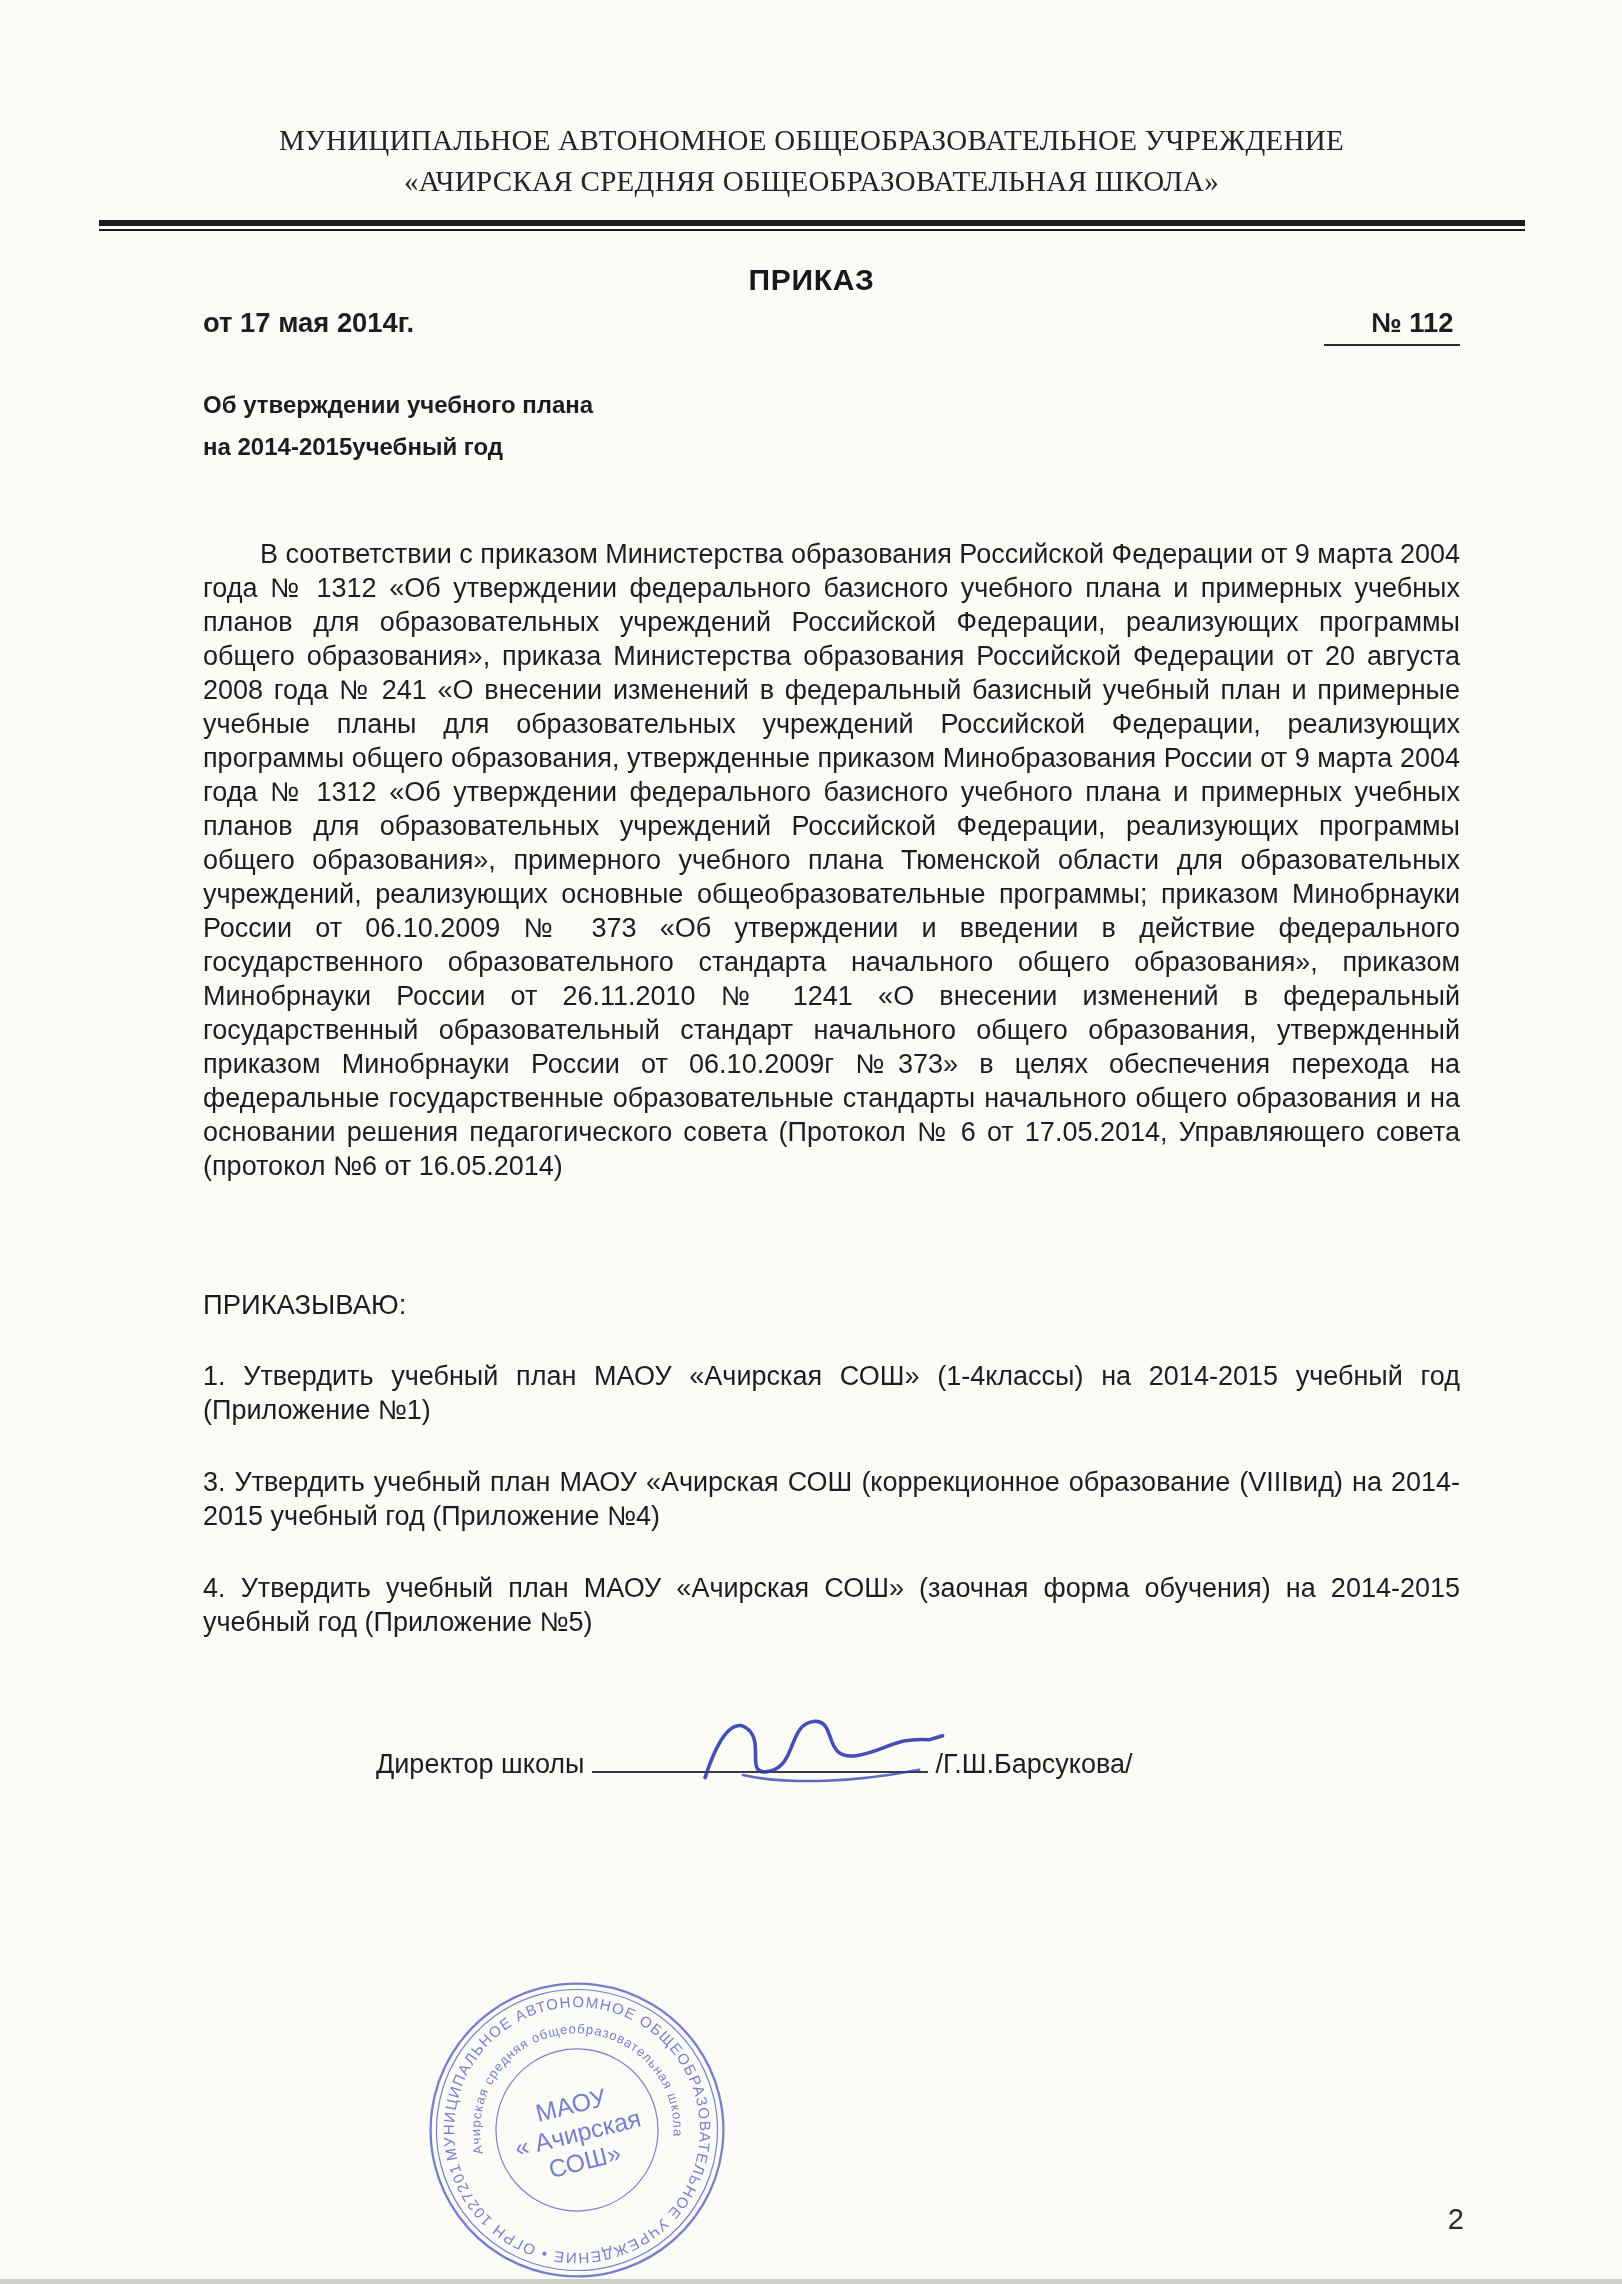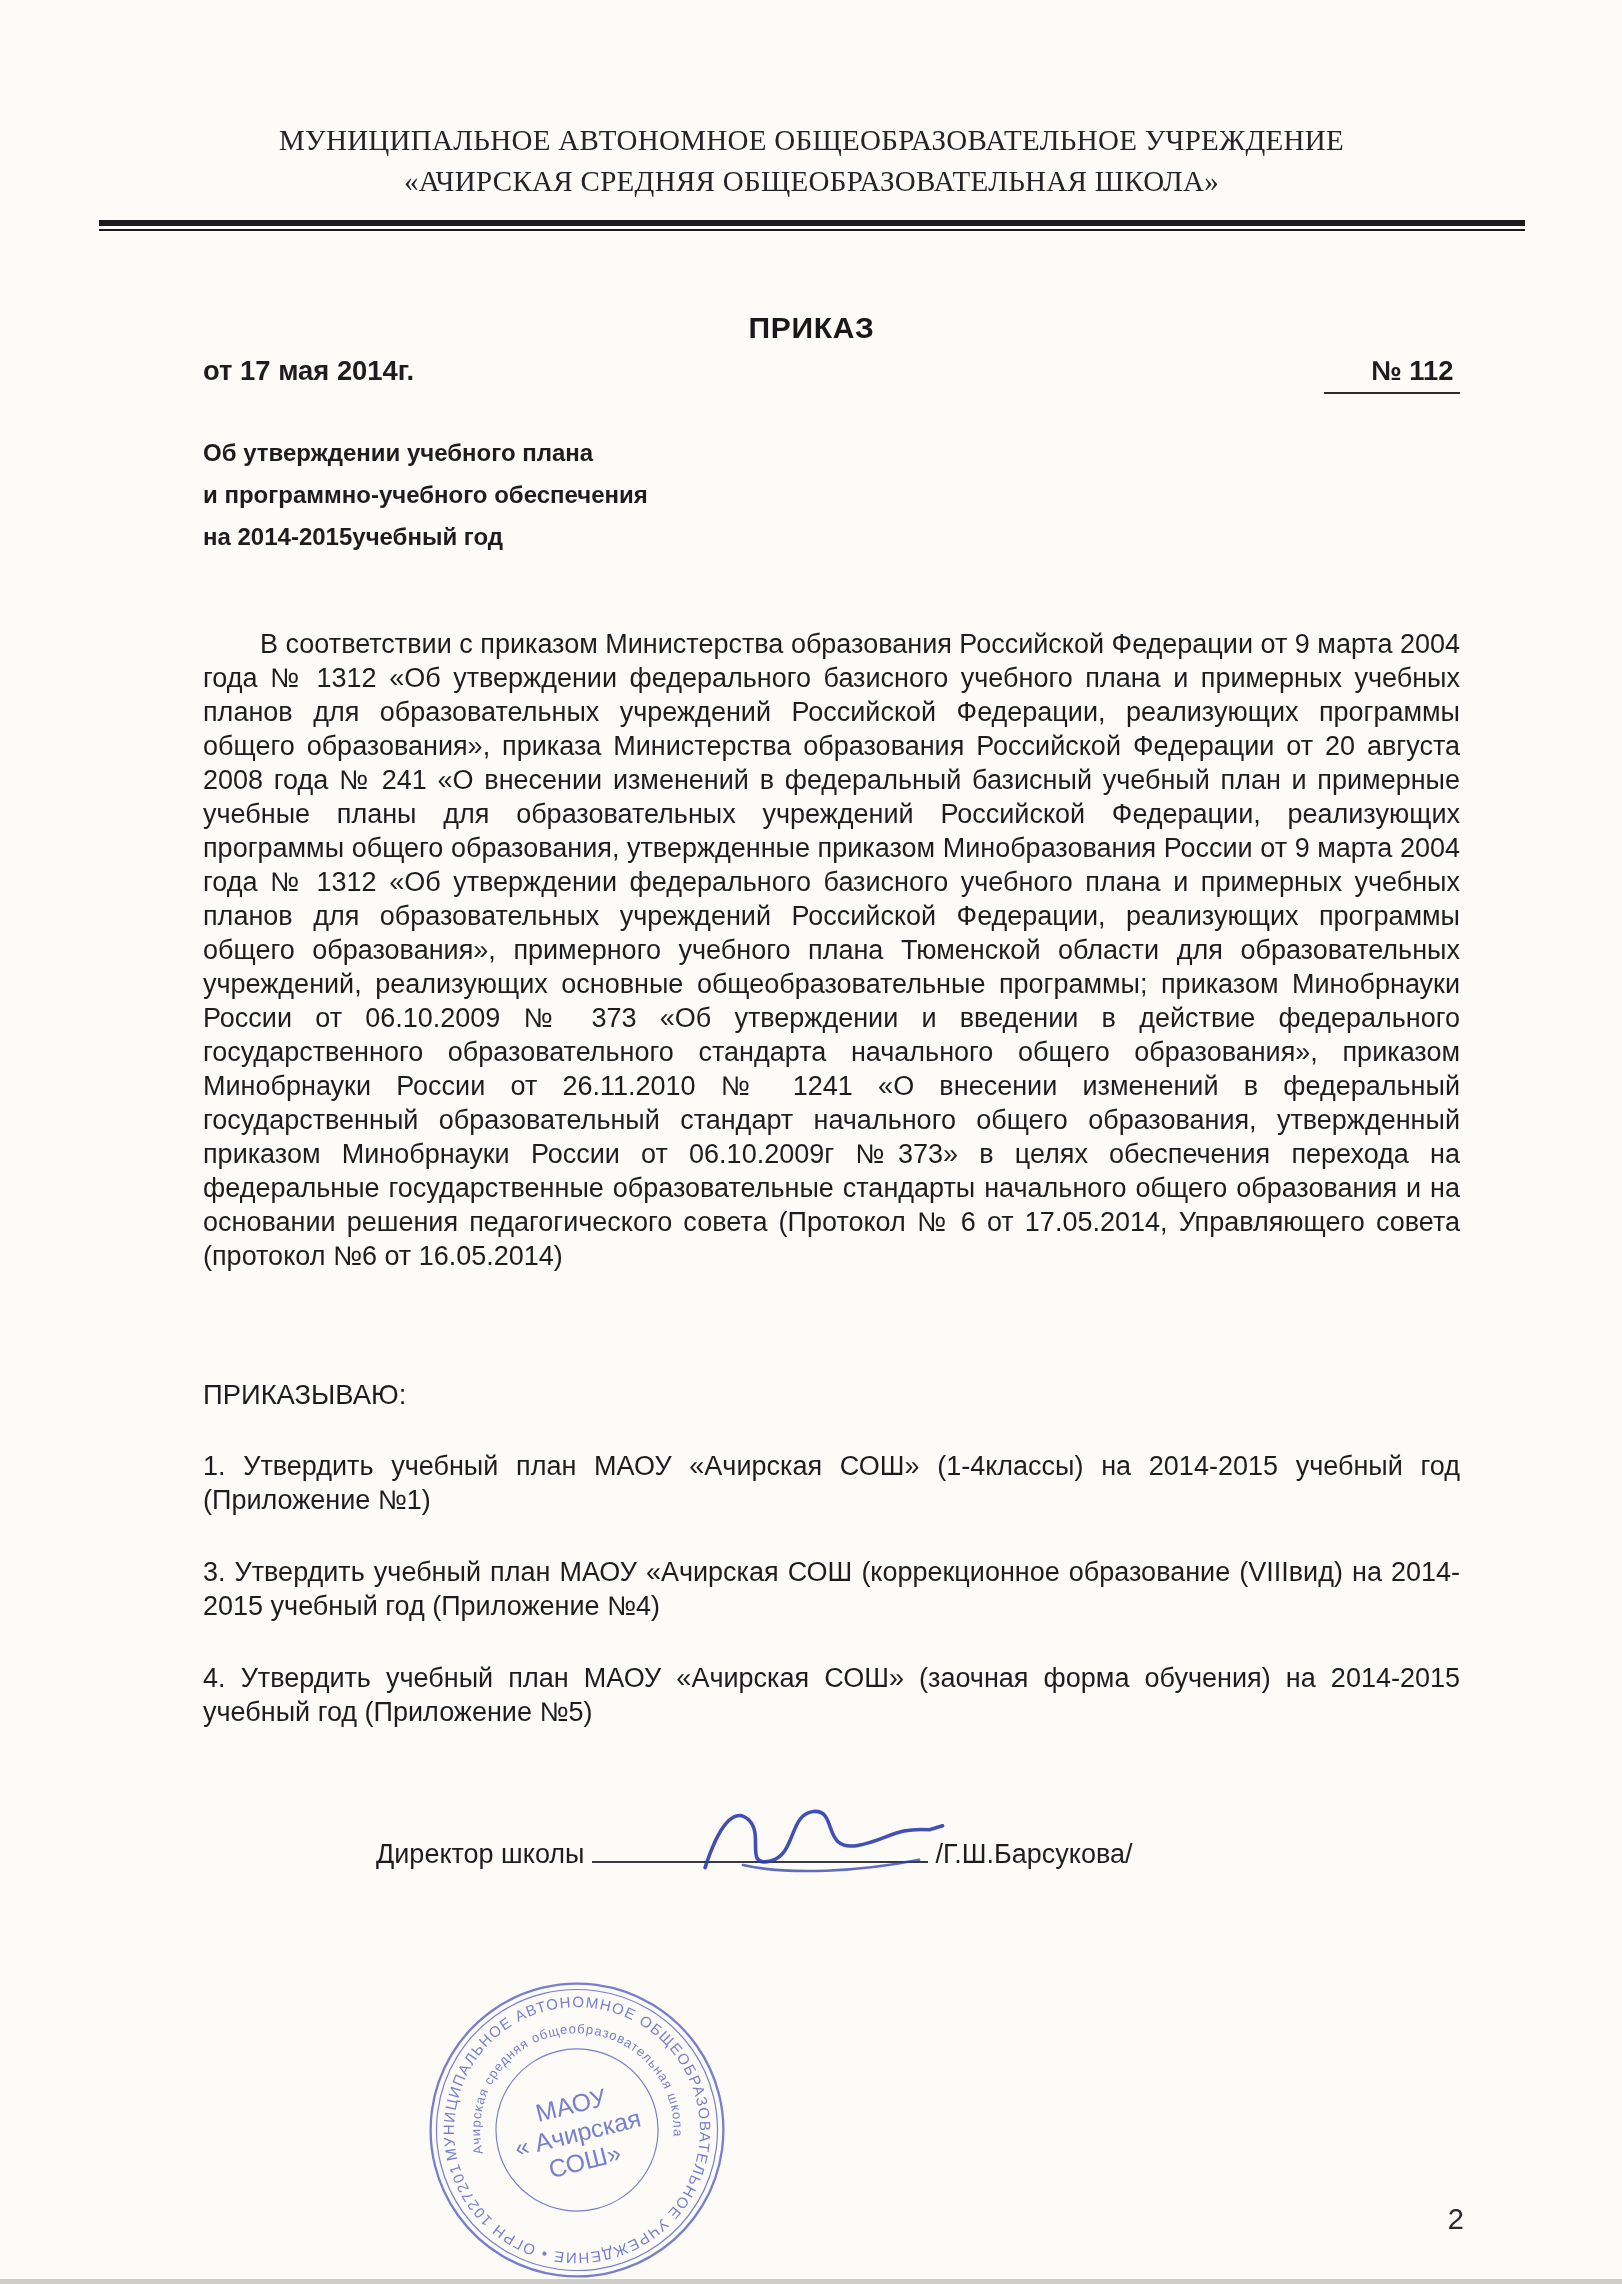--- a/index.html
+++ b/index.html
@@ -23,21 +23,21 @@
     line-height:41px;
     color:#232328;
     letter-spacing:0.3px;
   }
 
   .rule { margin:17.6px 98px 0 99px; }
   .rule-thick { height:6.5px; background:#1a1a1d; }
   .rule-thin  { height:2px;  background:#1a1a1d; margin-top:2.6px; }
 
   .doc-title {
-    margin-top:80px;
+    margin-top:32px;
     text-align:center;
     font-size:30px;
     font-weight:bold;
     letter-spacing:0.7px;
     color:#19191c;
   }
 
   .date-row {
     display:flex;
     justify-content:space-between;
@@ -143,21 +143,20 @@
 
   <h1 class="doc-title">ПРИКАЗ</h1>
 
   <div class="date-row">
     <span class="doc-date">от  17 мая 2014г.</span>
     <span class="doc-number">№ 112</span>
   </div>
 
   <div class="subject">
     <div>Об утверждении  учебного плана</div>
-    <div>и программно-учебного обеспечения</div>
     <div>на 2014-2015учебный год</div>
   </div>
 
   <p class="body-text">В соответствии с  приказом Министерства образования Российской Федерации от 9 марта 2004 года № 1312 «Об утверждении федерального базисного учебного плана и примерных учебных планов для образовательных учреждений Российской Федерации, реализующих программы общего образования», приказа Министерства образования Российской Федерации от 20 августа 2008 года № 241 «О внесении изменений в федеральный базисный учебный план и примерные учебные планы для образовательных учреждений Российской Федерации, реализующих программы общего образования, утвержденные приказом Минобразования России от 9 марта 2004 года № 1312 «Об утверждении федерального базисного учебного плана и примерных учебных планов для образовательных учреждений Российской Федерации, реализующих программы общего образования», примерного учебного плана Тюменской   области для образовательных учреждений, реализующих основные общеобразовательные программы; приказом  Минобрнауки России от 06.10.2009 № 373 «Об утверждении и введении в действие федерального государственного образовательного стандарта начального общего образования», приказом   Минобрнауки России от 26.11.2010 № 1241 «О внесении изменений в федеральный государственный образовательный стандарт начального общего образования, утвержденный приказом Минобрнауки России от 06.10.2009г №373» в целях обеспечения перехода на федеральные государственные образовательные стандарты начального общего образования и на основании решения педагогического совета (Протокол № 6 от 17.05.2014,  Управляющего совета (протокол №6  от 16.05.2014)</p>
 
   <p class="resolution">ПРИКАЗЫВАЮ:</p>
 
   <p class="order-item">1. Утвердить учебный план  МАОУ  «Ачирская СОШ»  (1-4классы) на 2014-2015 учебный год (Приложение №1)</p>
   <p class="order-item">3. Утвердить учебный план МАОУ  «Ачирская СОШ  (коррекционное образование (VIIIвид) на 2014-2015 учебный год (Приложение №4)</p>
   <p class="order-item">4. Утвердить учебный план МАОУ «Ачирская СОШ» (заочная форма обучения) на 2014-2015 учебный год  (Приложение №5)</p>

